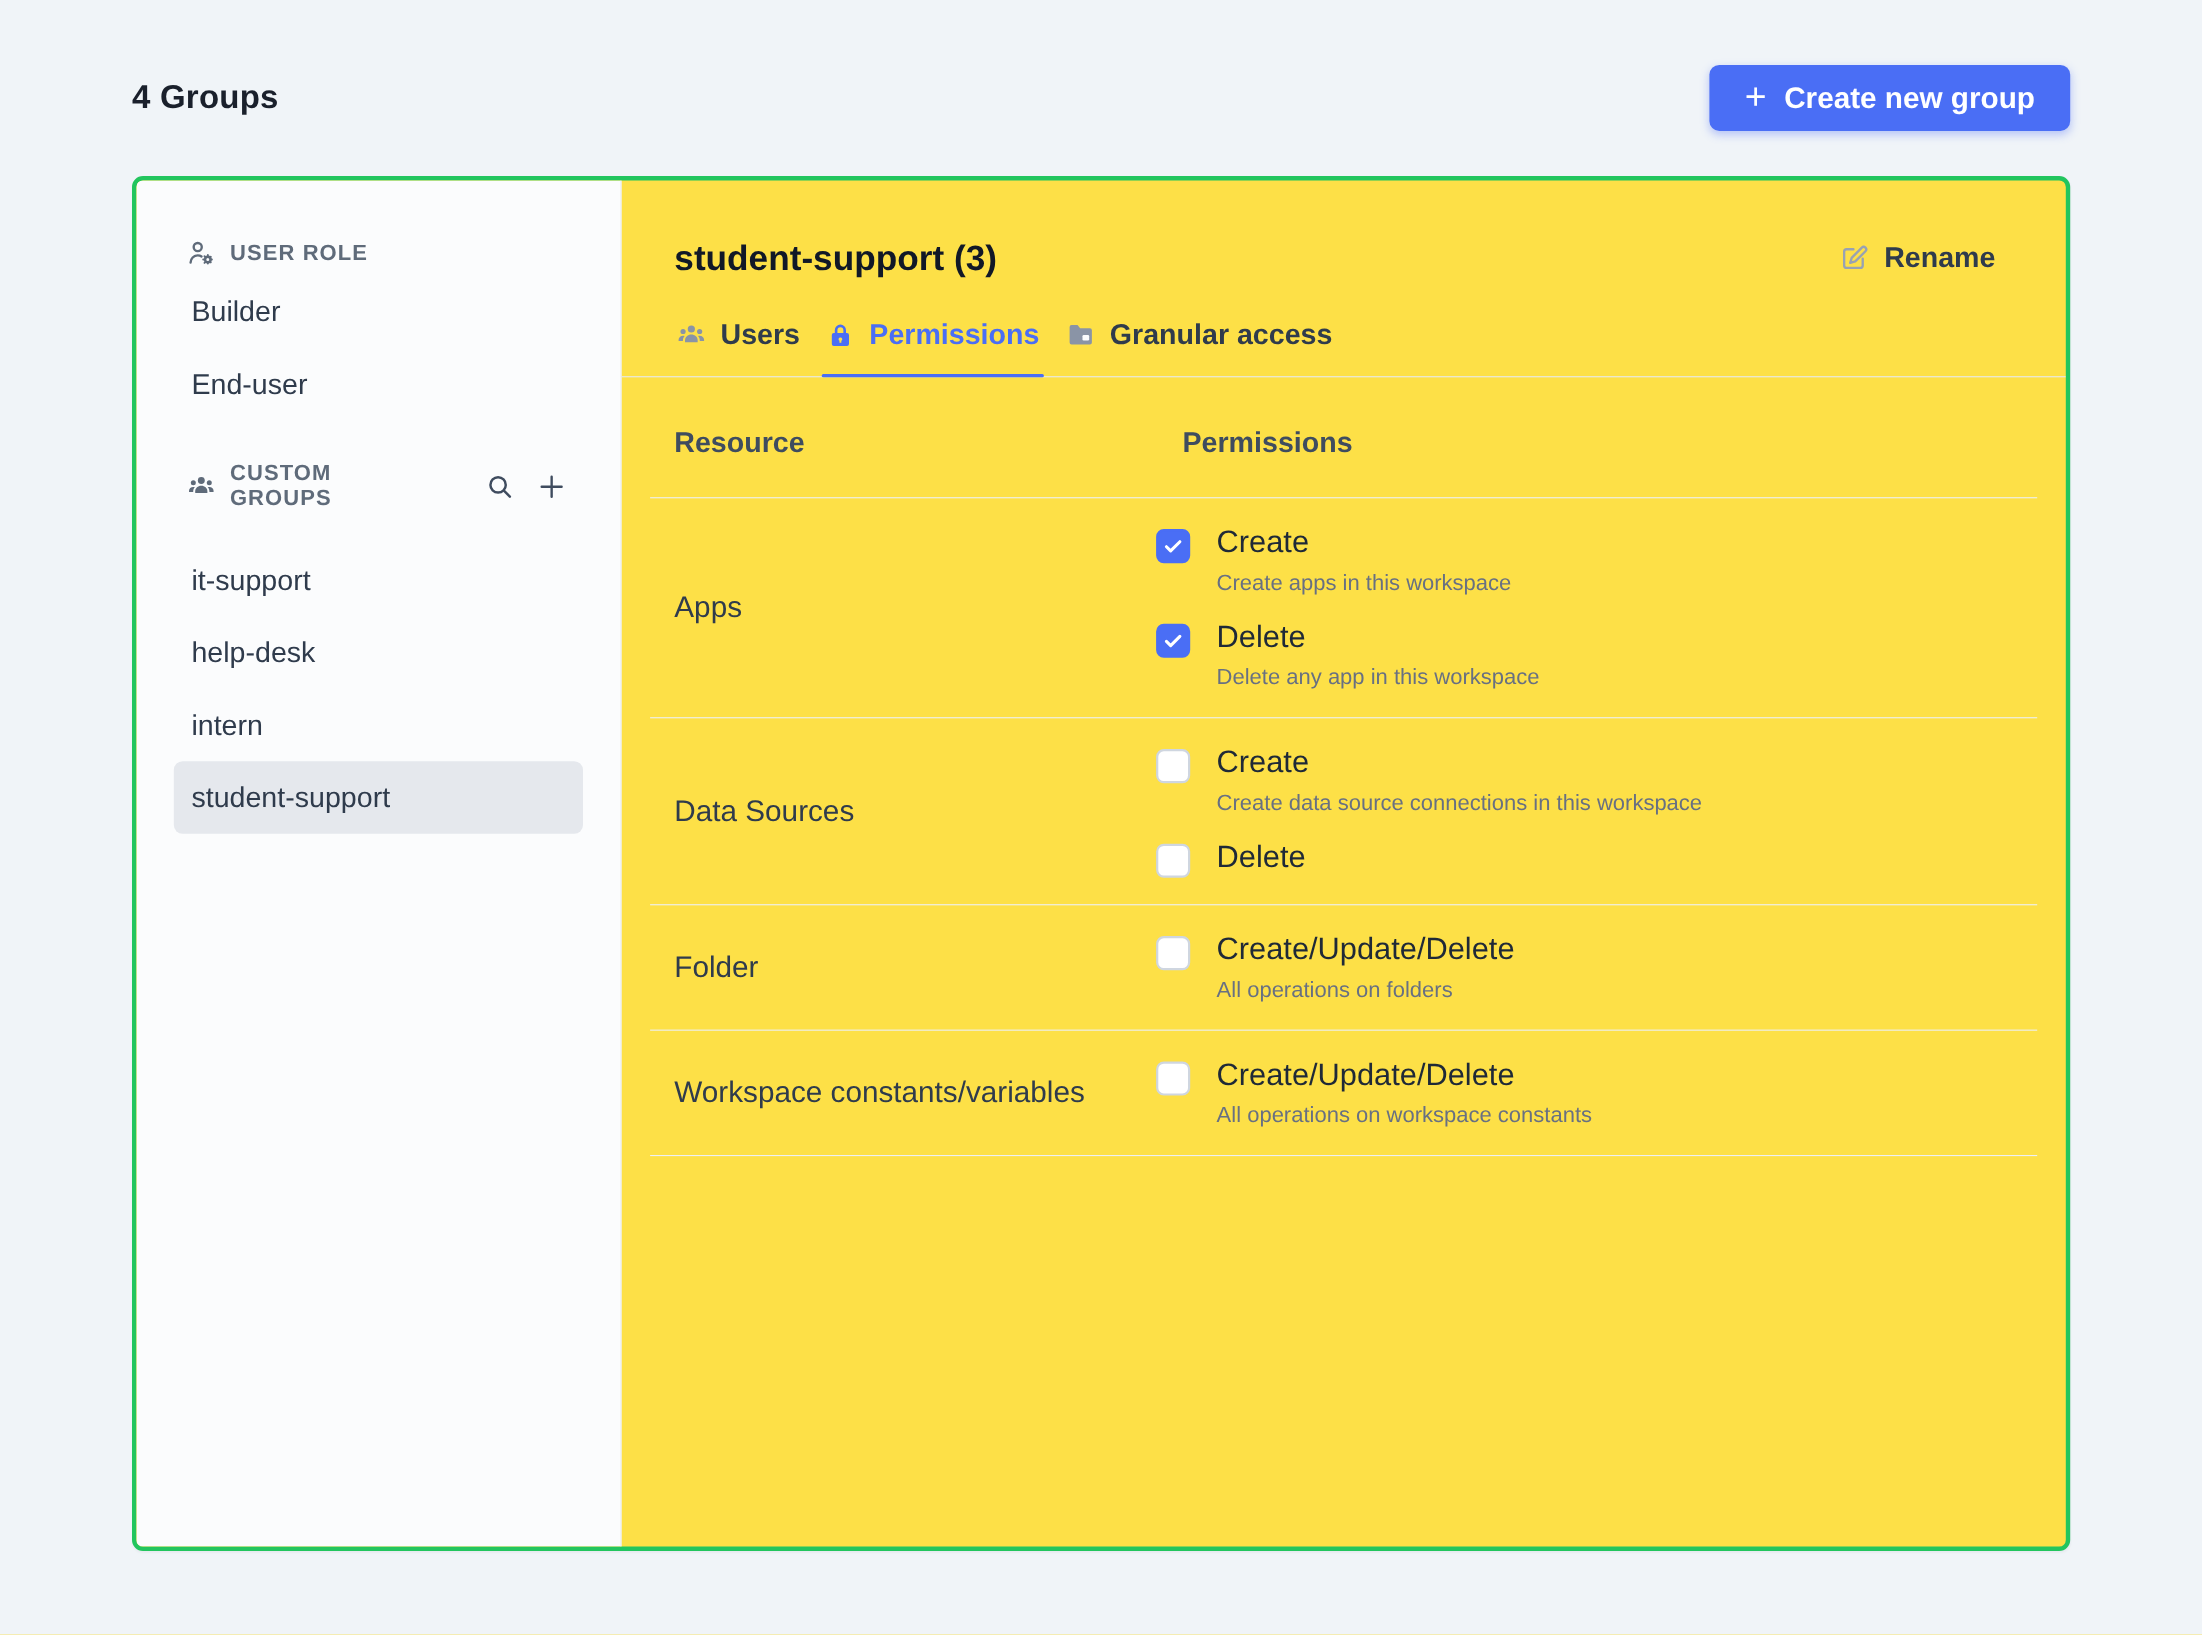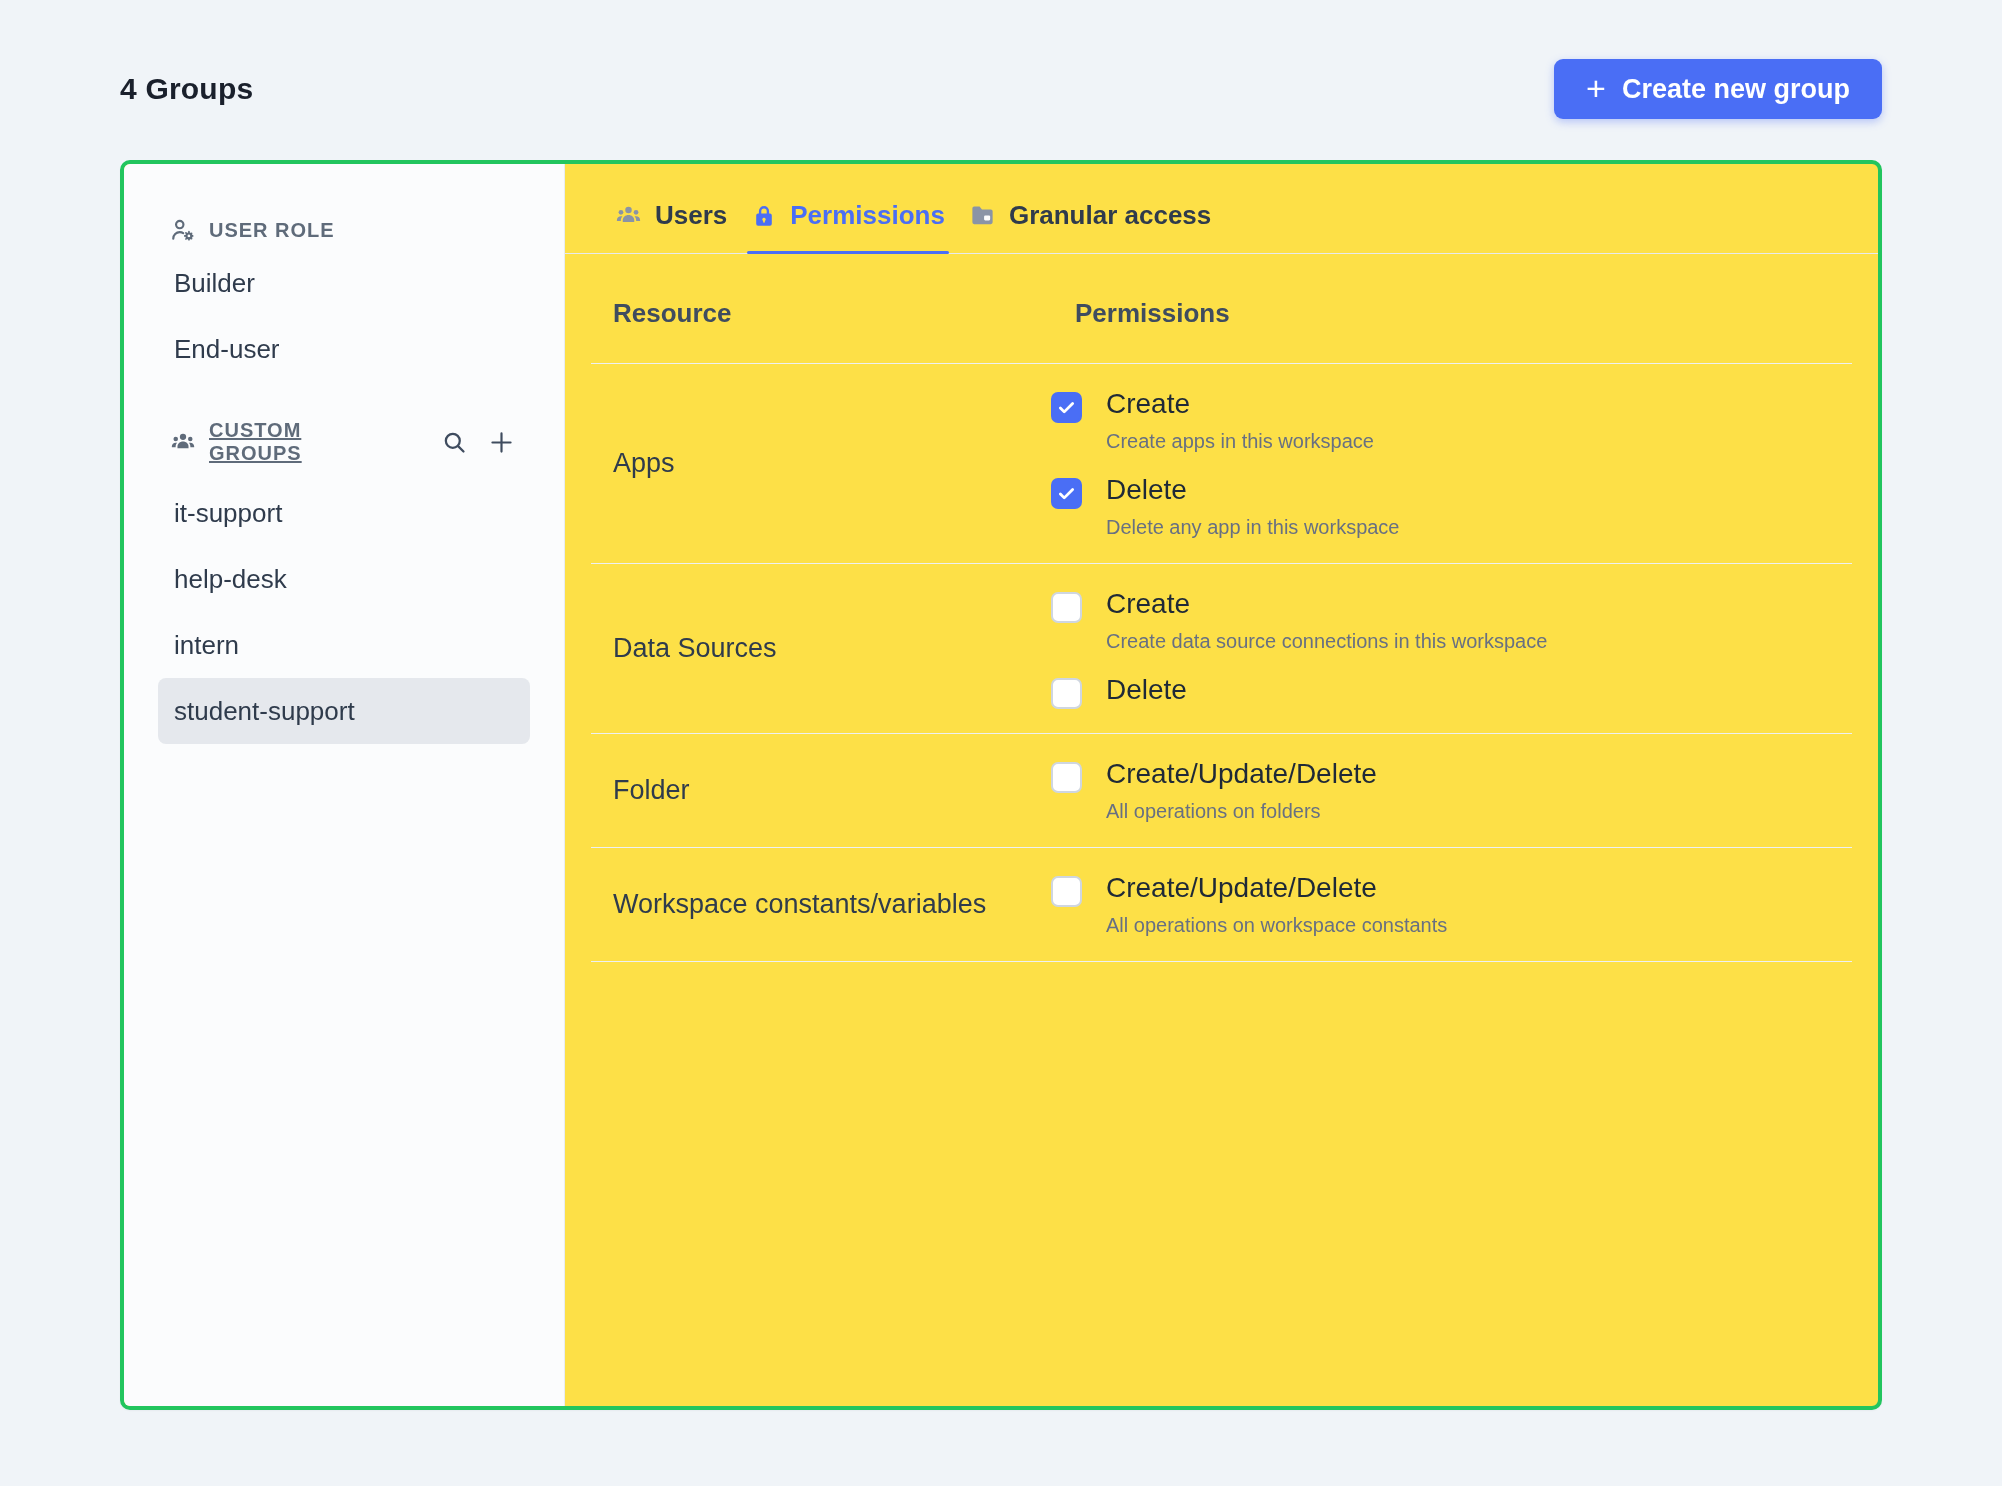--- a/index.html
+++ b/index.html
@@ -37,21 +37,21 @@
     color:#5f6b7a; font-size:20px; font-weight:700; letter-spacing:1px;
   }
   .side-header .spacer { width:14px; }
   .side-icon-btn { display:flex; align-items:center; justify-content:center; width:34px; height:34px; cursor:pointer; border-radius:6px; background:none; border:none; }
   .side-item {
     display:flex; align-items:center; height:66px; padding:0 16px;
     font-size:26px; color:#2f3b4c; border-radius:8px; cursor:pointer;
   }
   .side-item.selected { background: var(--selected-item-bg, #e5e8ed); }
   .side-section.custom { margin-top:40px; }
-  .side-section.custom .side-header { margin-bottom:18px;text-decoration:underline; }
+  .side-section.custom .side-header { margin-bottom:32px; }
 
   
   .content { flex:1; display:flex; flex-direction:column; min-width:0; }
   .title-row { display:flex; justify-content:space-between; align-items:center; padding:52px 64px 0 48px; }
   .group-title { font-size:32px; font-weight:700; color:#111827; }
   .rename-btn { display:flex; align-items:center; gap:14px; background:none; border:none; cursor:pointer;
     font-size:26px; font-weight:700; color:#2f3b4c; font-family:inherit; }
 
   .tabs { display:flex; gap:20px; margin-top:34px; padding-left:48px; border-bottom:1px solid #e7eaee; }
   .tab { display:flex; align-items:center; gap:13px; padding:2px 2px 22px; font-size:26px; font-weight:600;
@@ -147,20 +147,32 @@
         </div>
         <div class="side-item">it-support</div>
         <div class="side-item">help-desk</div>
         <div class="side-item">intern</div>
         <div class="side-item selected">student-support</div>
       </div>
     </aside>
 
     <section class="content">
 
+      <div class="title-row">
+        <h2 class="group-title">student-support (3)</h2>
+        <button class="rename-btn">
+          <span class="icon">
+            <svg viewBox="0 0 24 24" width="27" height="27" fill="none" stroke="#98a2b3" stroke-width="1.9" stroke-linecap="round" stroke-linejoin="round">
+              <path d="M11.5 5H6a2 2 0 0 0-2 2v11a2 2 0 0 0 2 2h11a2 2 0 0 0 2-2v-5.5"></path>
+              <path d="M18.3 3.7a2 2 0 0 1 2.9 2.9L13 14.8l-4.1 1.2 1.2-4.1 8.2-8.2z"></path>
+            </svg>
+          </span>
+          <span>Rename</span>
+        </button>
+      </div>
 
       <div class="tabs">
         <div class="tab">
           <span class="icon">
             <svg viewBox="0 0 24 24" width="27" height="27" fill="#8a94a6">
               <circle cx="12" cy="7.2" r="2.9"></circle>
               <circle cx="5.3" cy="9.2" r="2.1"></circle>
               <circle cx="18.7" cy="9.2" r="2.1"></circle>
               <path d="M12 11.6c-2.9 0-5.1 2-5.1 4.6v1.6h10.2v-1.6c0-2.6-2.2-4.6-5.1-4.6z"></path>
               <path d="M5.3 12.6c-2 0-3.6 1.4-3.6 3.3v1h3.5v-.7c0-1.3.5-2.5 1.4-3.4-.4-.1-.8-.2-1.3-.2z"></path>

